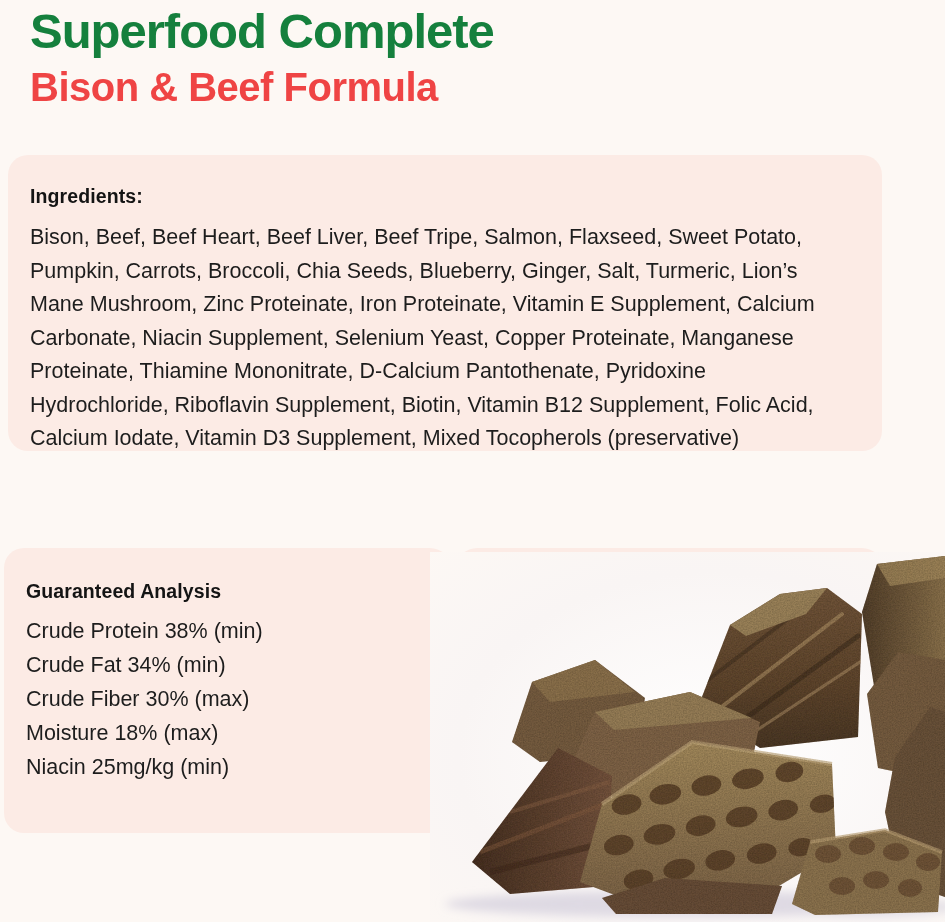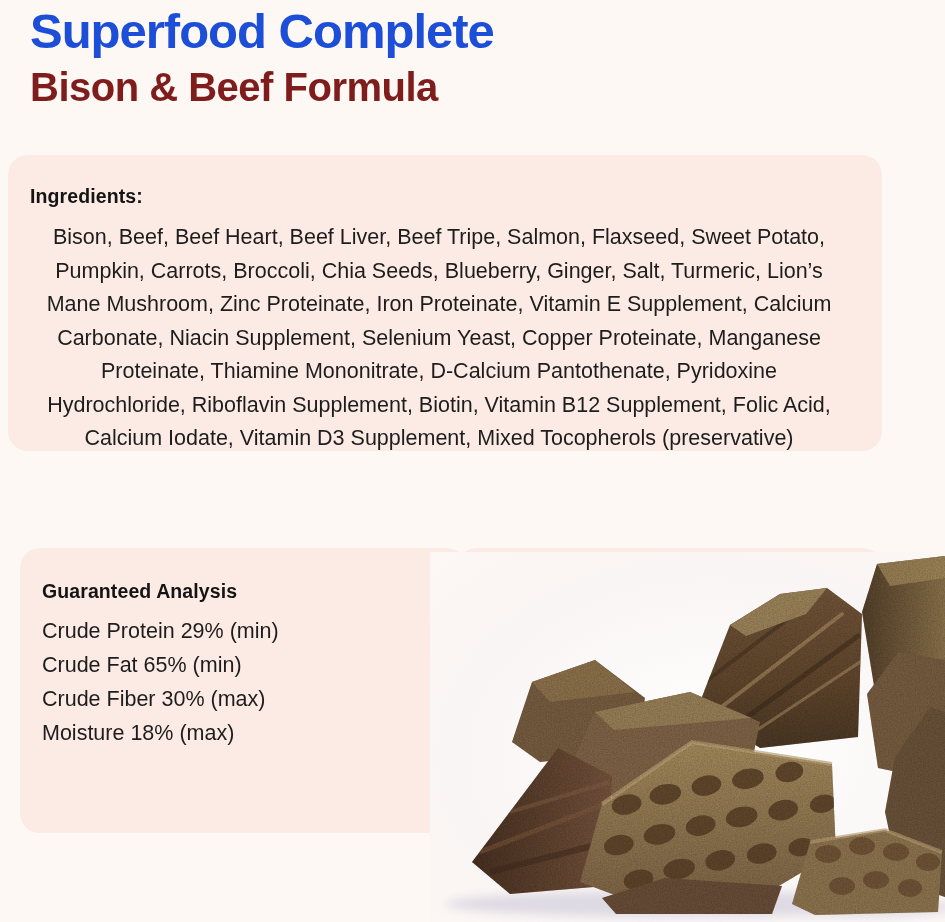--- a/index.html
+++ b/index.html
@@ -7,39 +7,39 @@
     width:945px; height:922px;
     background:#fdf8f4;
     font-family:"Liberation Sans", sans-serif;
     position:relative;
     overflow:hidden;
     color:#1d1d1d;
   }
   .header { position:absolute; left:30px; top:4px; }
   .title {
     margin:0; font-size:49px; line-height:54px;
-    font-weight:800; letter-spacing:-1px; color:#1d4ed8;
+    font-weight:800; letter-spacing:-1px; color:#15803d;
   }
   .subtitle {
     margin:8px 0 0; font-size:40px; line-height:42px;
-    font-weight:800; letter-spacing:-0.5px; color:#7f1d1d;
+    font-weight:800; letter-spacing:-0.5px; color:#ef4444;
   }
   .panel {
     position:absolute; background:#fcebe5; border-radius:20px;
     box-sizing:border-box;
   }
   .panel h3 {
     margin:0; font-size:19.5px; font-weight:700; color:#141414;
     letter-spacing:0.1px;
   }
   .panel-ingredients { left:8px; top:155px; width:874px; height:296px; padding:30px 34px 4px 22px; }
   .ingredients-text {
-    margin:13px 0 0; font-size:21.5px; line-height:33.5px; max-width:826px;text-align:center;
-  }
-  .panel-ga { left:20px; top:548px; width:446px; height:285px; padding:32px 10px 0 22px; }
+    margin:13px 0 0; font-size:21.5px; line-height:33.5px; max-width:826px;
+  }
+  .panel-ga { left:4px; top:548px; width:446px; height:285px; padding:32px 10px 0 22px; }
   .ga-list {
     list-style:none; margin:11px 0 0; padding:0;
     font-size:21.5px; line-height:34px;
   }
   .panel-cal { left:457px; top:548px; width:425px; height:142px; padding:32px 10px 0 24px; }
   .cal-lines { margin-top:12px; }
   .cal-lines p { margin:0; font-size:19px; line-height:28px; }
   .photo { position:absolute; left:430px; top:552px; width:515px; height:370px; z-index:5; }
   .photo svg { display:block; }
 </style>
@@ -52,24 +52,25 @@
 </header>
 
 <section class="panel panel-ingredients">
   <h3>Ingredients:</h3>
   <p class="ingredients-text">Bison, Beef, Beef Heart, Beef Liver, Beef Tripe, Salmon, Flaxseed, Sweet Potato, Pumpkin, Carrots, Broccoli, Chia Seeds, Blueberry, Ginger, Salt, Turmeric, Lion’s Mane Mushroom, Zinc Proteinate, Iron Proteinate, Vitamin E Supplement, Calcium Carbonate, Niacin Supplement, Selenium Yeast, Copper Proteinate, Manganese Proteinate, Thiamine Mononitrate, D-Calcium Pantothenate, Pyridoxine Hydrochloride, Riboflavin Supplement, Biotin, Vitamin B12 Supplement, Folic Acid, Calcium Iodate, Vitamin D3 Supplement, Mixed Tocopherols (preservative)</p>
 </section>
 
 <section class="panel panel-ga">
   <h3>Guaranteed Analysis</h3>
   <ul class="ga-list">
-    <li>Crude Protein 29% (min)</li>
-    <li>Crude Fat 65% (min)</li>
+    <li>Crude Protein 38% (min)</li>
+    <li>Crude Fat 34% (min)</li>
     <li>Crude Fiber 30% (max)</li>
     <li>Moisture 18% (max)</li>
+    <li>Niacin 25mg/kg (min)</li>
   </ul>
 </section>
 
 <section class="panel panel-cal">
   <h3>Calorie Content (calculated) ME</h3>
   <div class="cal-lines">
     <p>4472 kcal/kg</p>
     <p>447 kcal/cup</p>
   </div>
 </section>

